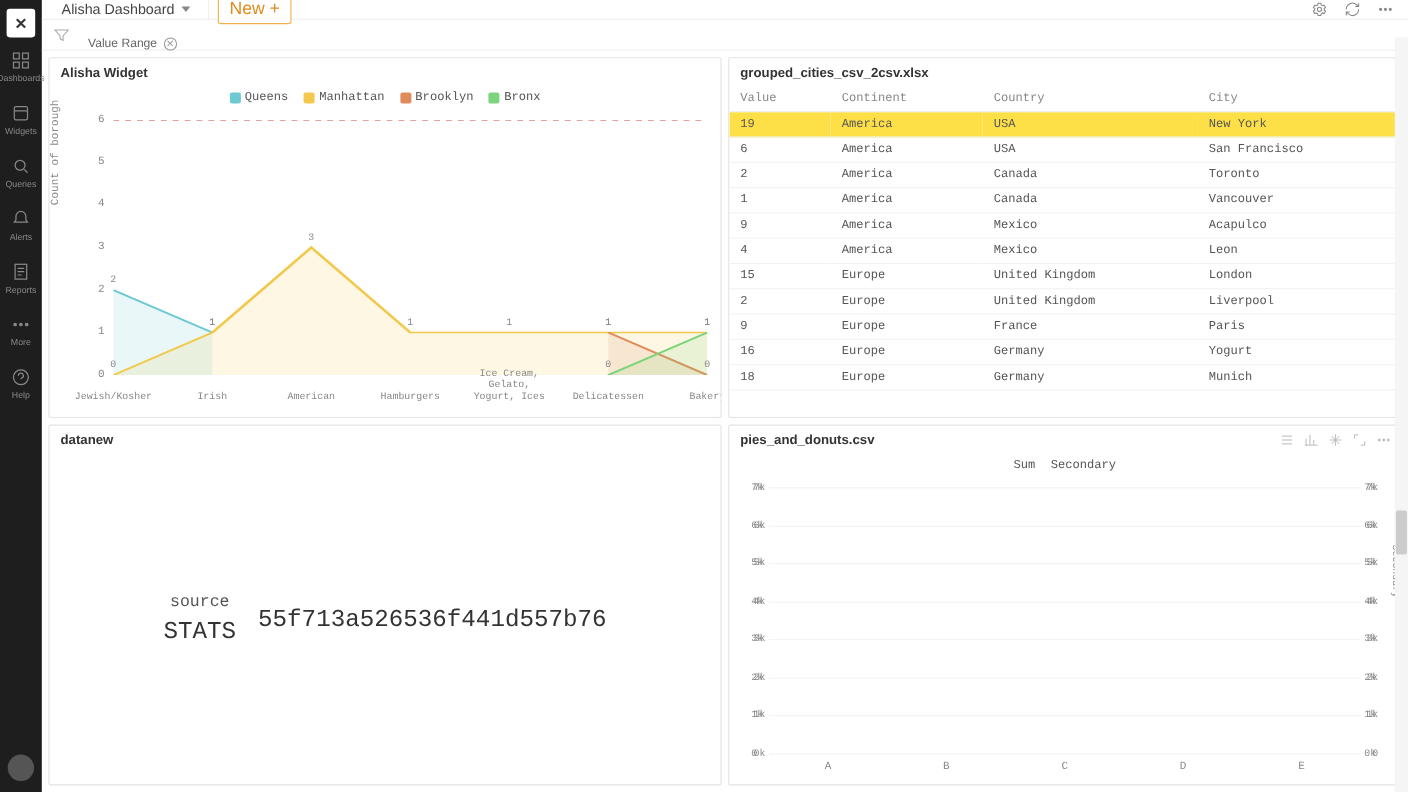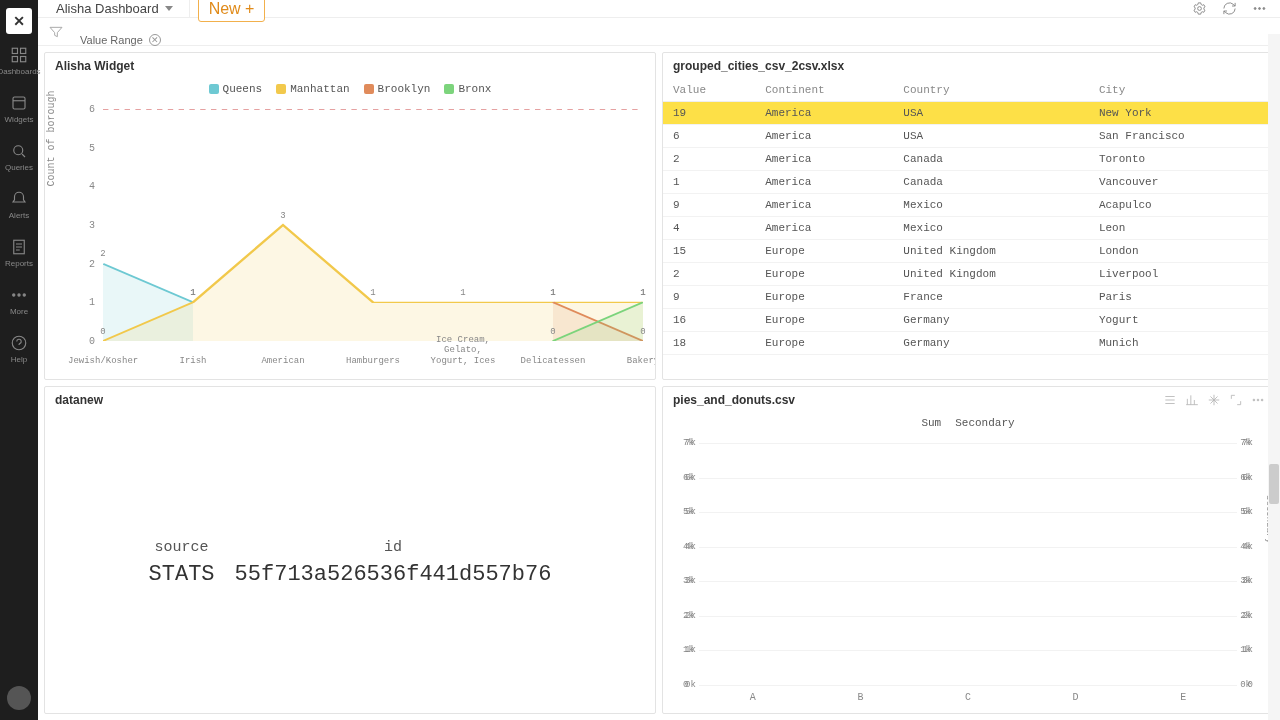--- a/index.html
+++ b/index.html
@@ -291,21 +291,20 @@
 
     <div class="panel">
       <div class="panel-title">datanew</div>
       <div class="panel-body">
         <div class="dn">
           <div class="col">
             <div class="h">source</div>
             <div class="v">STATS</div>
           </div>
           <div class="col">
-            <div class="h">id</div>
             <div class="v">55f713a526536f441d557b76</div>
           </div>
         </div>
       </div>
     </div>
 
     <div class="panel">
       <div class="panel-title">pies_and_donuts.csv</div>
       <div class="panel-icons">
         <div class="pi"><svg viewBox="0 0 24 24">

